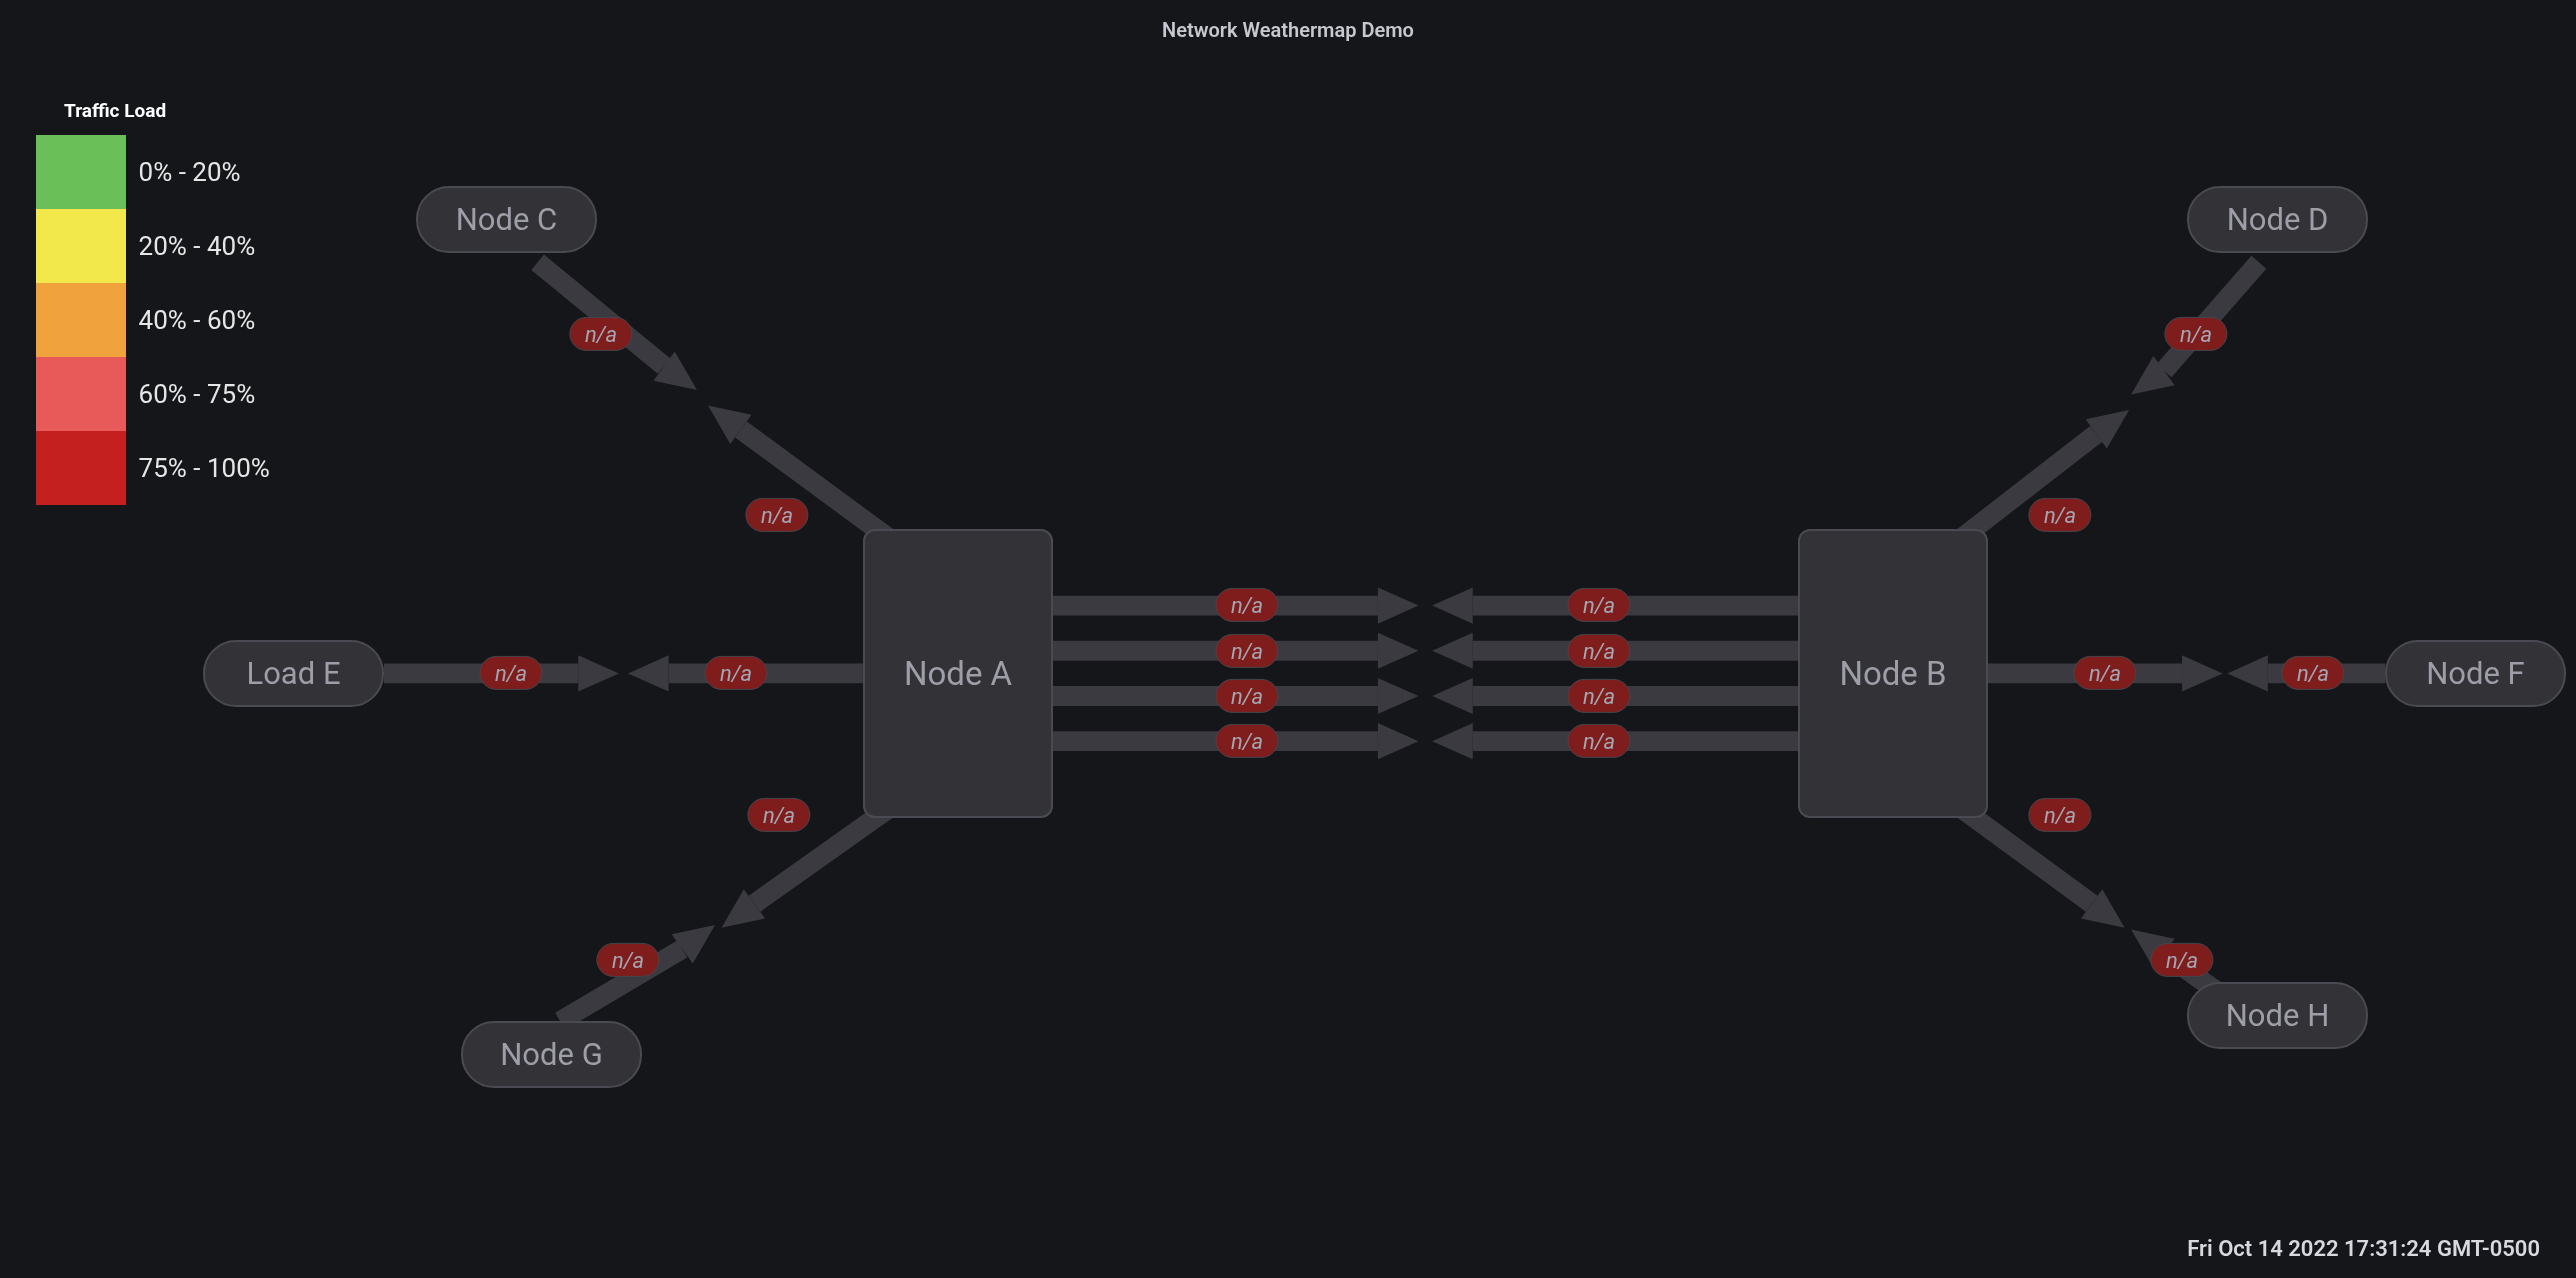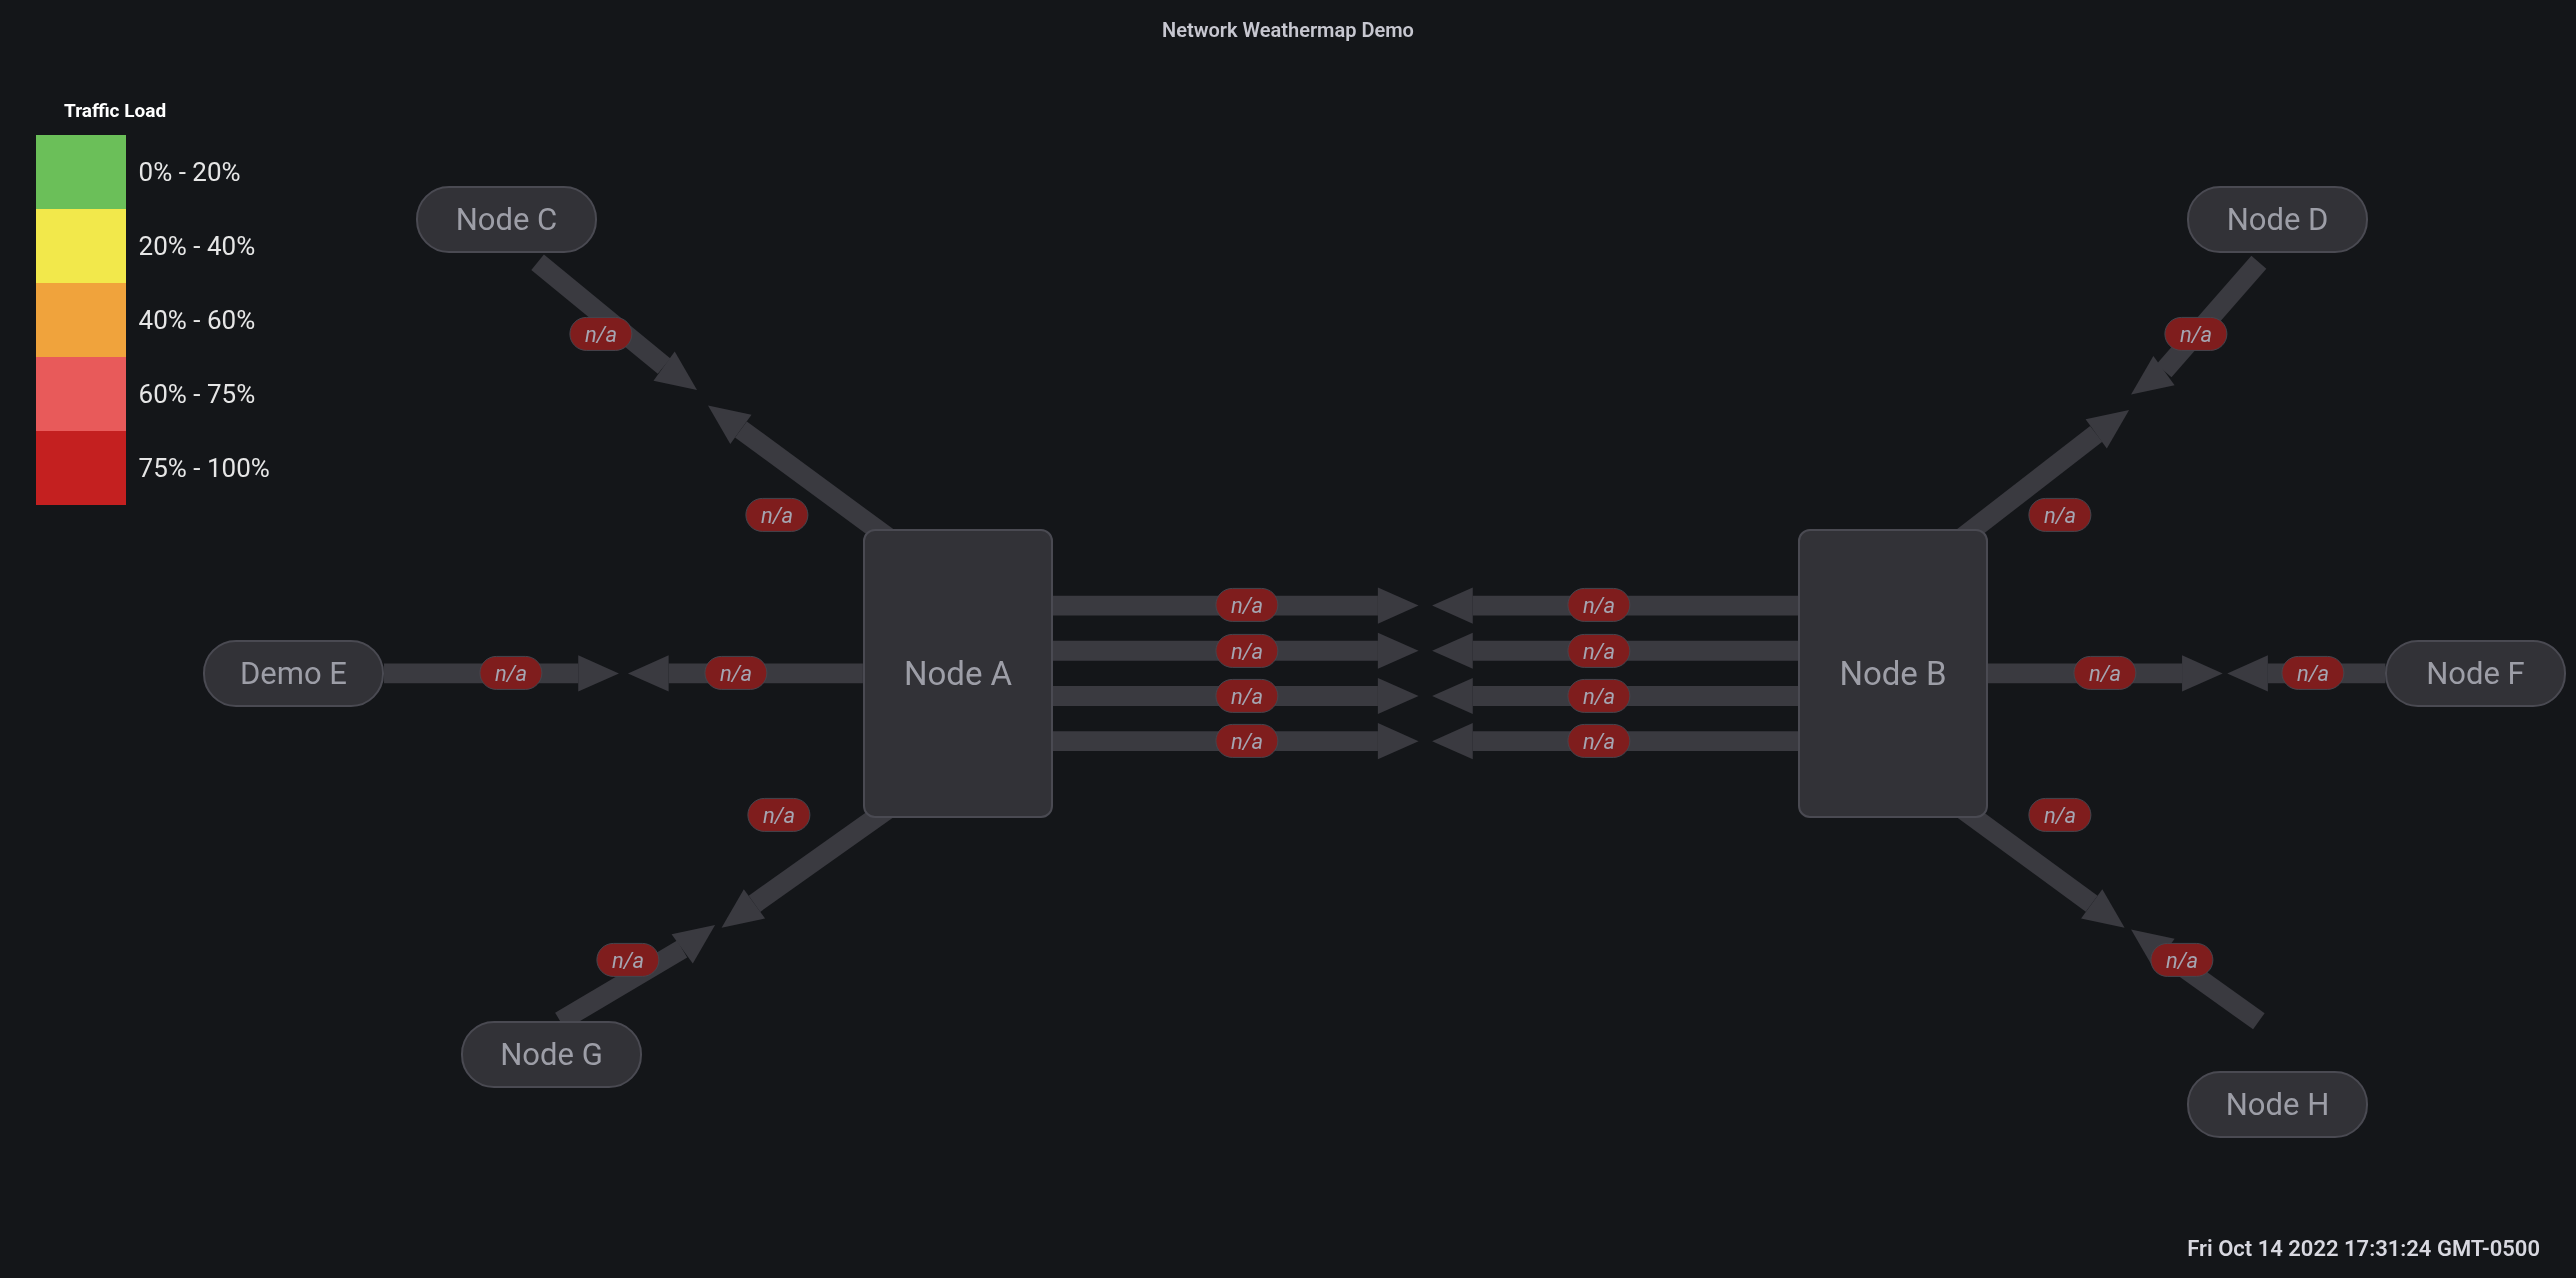--- a/index.html
+++ b/index.html
@@ -230,29 +230,29 @@
       <span>Node B</span>
     </div>
 
   <div class="node small" style="left:416px; top:186px; z-index:5;">
       <span>Node C</span>
     </div>
   <div class="node small" style="left:2187px; top:186px; z-index:5;">
       <span>Node D</span>
     </div>
   <div class="node small" style="left:203px; top:640px; z-index:5;">
-      <span>Demo E</span>
+      <span>Load E</span>
     </div>
   <div class="node small" style="left:2385px; top:640px; z-index:5;">
       <span>Node F</span>
     </div>
   <div class="node small" style="left:461px; top:1021px; z-index:5;">
       <span>Node G</span>
     </div>
-  <div class="node small" style="left:2187px; top:1071px; z-index:5;">
+  <div class="node small" style="left:2187px; top:982px; z-index:5;">
       <span>Node H</span>
     </div>
 
   <div class="pill" style="left:1247px; top:605px;">n/a</div>
   <div class="pill" style="left:1599px; top:605px;">n/a</div>
   <div class="pill" style="left:1247px; top:651px;">n/a</div>
   <div class="pill" style="left:1599px; top:651px;">n/a</div>
   <div class="pill" style="left:1247px; top:696px;">n/a</div>
   <div class="pill" style="left:1599px; top:696px;">n/a</div>
   <div class="pill" style="left:1247px; top:741px;">n/a</div>

